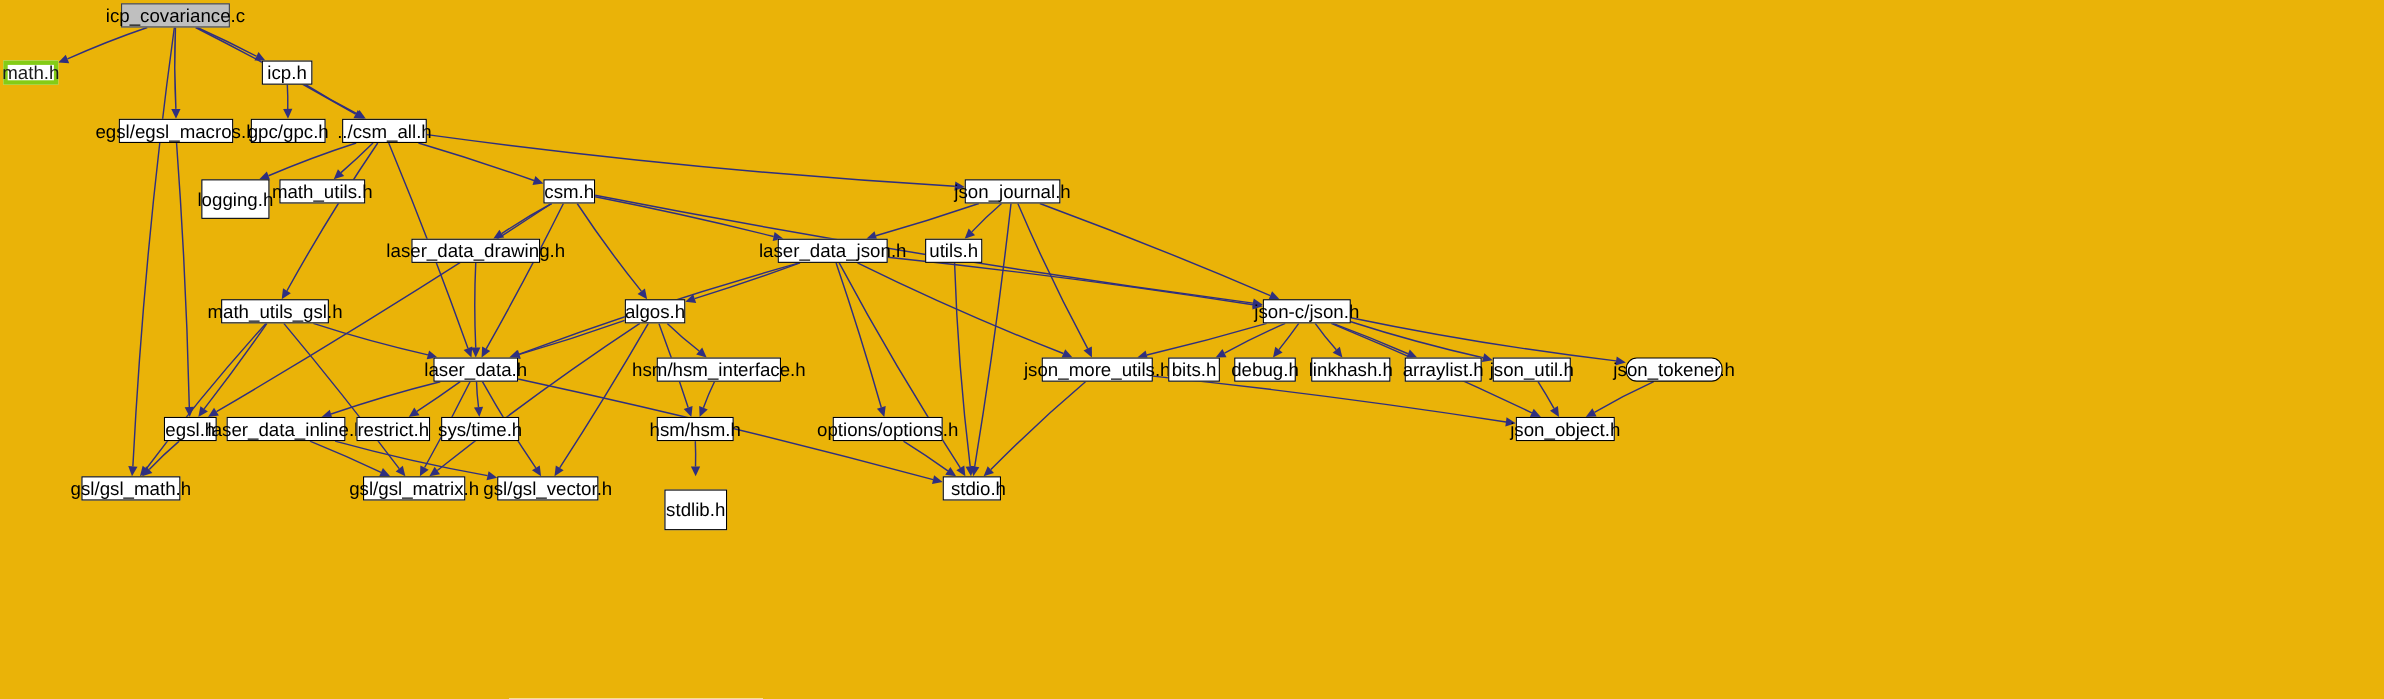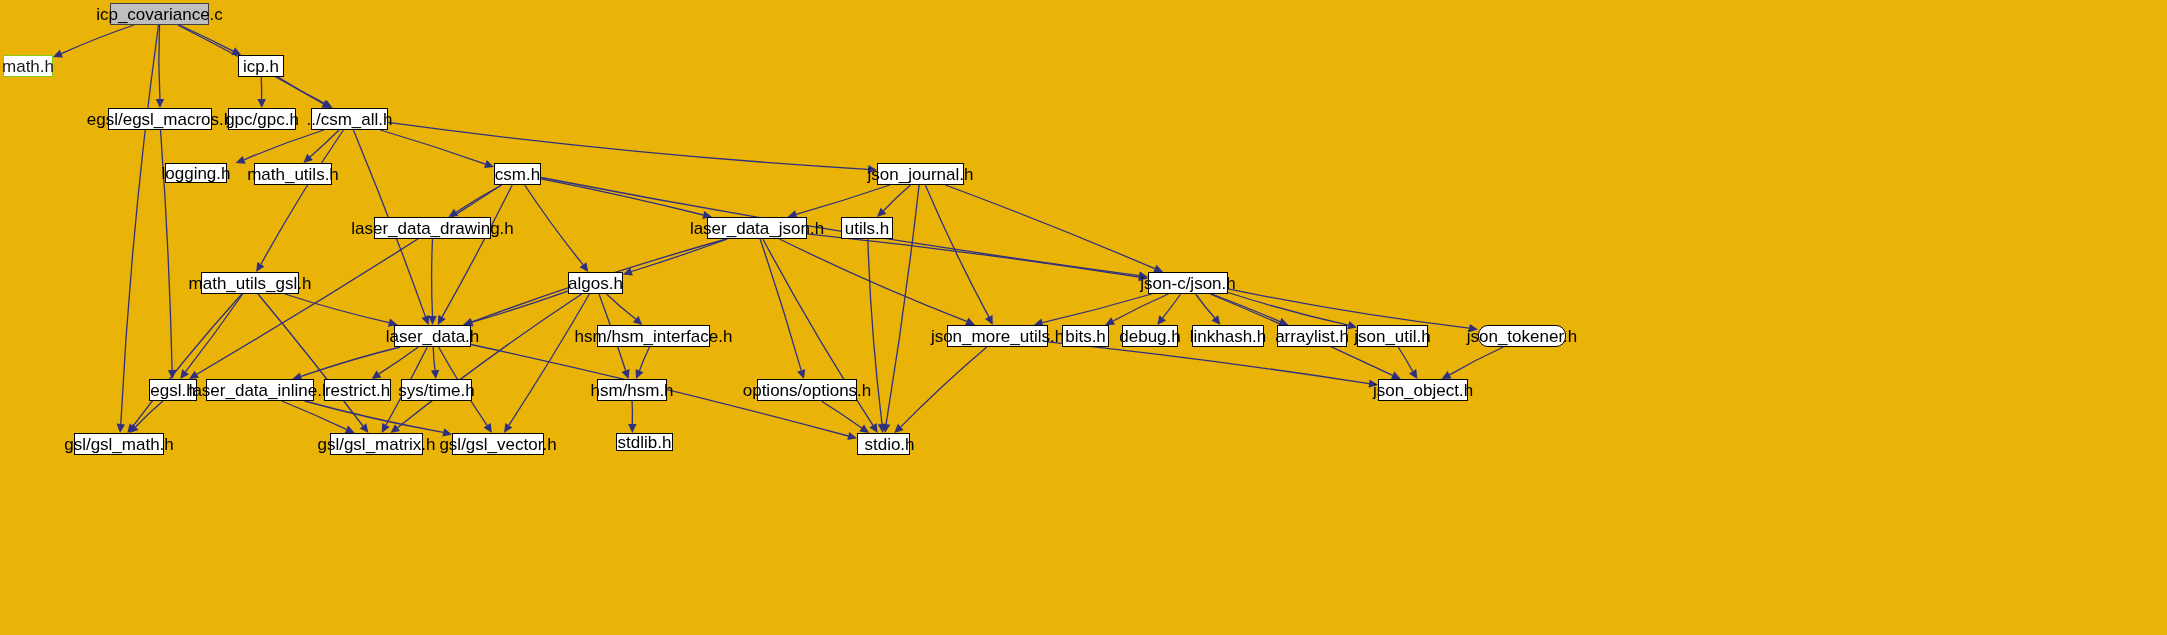--- a/index.html
+++ b/index.html
@@ -44,21 +44,21 @@
     line-height: 1;
     white-space: nowrap;
     letter-spacing: 0px;
   }
   .node.root {
     background: #bfbfbf;
     border: 1px solid #404040;
   }
   .node.external {
     background: #ffffff;
-    border: 1px solid #84cc16;
+    border: 4px solid #84cc16;
     color: #1a1a1a;
   }
   .node-label {
     display: block;
     padding: 0 6px;
   }
 </style>
 </head>
 <body>
 
@@ -209,21 +209,21 @@
       </div>
       <div class="node" style="left: 108px; top: 108px; width: 104px; height: 22px;">
         <span class="node-label">egsl/egsl_macros.h</span>
       </div>
       <div class="node" style="left: 228px; top: 108px; width: 68px; height: 22px;">
         <span class="node-label">gpc/gpc.h</span>
       </div>
       <div class="node" style="left: 311px; top: 108px; width: 77px; height: 22px;">
         <span class="node-label">../csm_all.h</span>
       </div>
-      <div class="node" style="left: 165px; top: 163px; width: 62px; height: 20px; text-align: center;">
+      <div class="node" style="left: 183px; top: 163px; width: 62px; height: 36px; text-align: center;">
         <span class="node-label">logging.h</span>
       </div>
       <div class="node" style="left: 254px; top: 163px; width: 78px; height: 22px;">
         <span class="node-label">math_utils.h</span>
       </div>
       <div class="node" style="left: 494px; top: 163px; width: 47px; height: 22px;">
         <span class="node-label">csm.h</span>
       </div>
       <div class="node" style="left: 877px; top: 163px; width: 87px; height: 22px;">
         <span class="node-label">json_journal.h</span>
@@ -296,20 +296,20 @@
       </div>
       <div class="node" style="left: 74px; top: 433px; width: 90px; height: 22px;">
         <span class="node-label">gsl/gsl_math.h</span>
       </div>
       <div class="node" style="left: 330px; top: 433px; width: 93px; height: 22px;">
         <span class="node-label">gsl/gsl_matrix.h</span>
       </div>
       <div class="node" style="left: 452px; top: 433px; width: 92px; height: 22px;">
         <span class="node-label">gsl/gsl_vector.h</span>
       </div>
-      <div class="node" style="left: 604px; top: 433px; width: 57px; height: 18px; margin-left: 12px;">
+      <div class="node" style="left: 604px; top: 445px; width: 57px; height: 37px;">
         <span class="node-label">stdlib.h</span>
       </div>
       <div class="node" style="left: 857px; top: 433px; width: 53px; height: 22px; padding-left: 12px;">
         <span class="node-label">stdio.h</span>
       </div>
     </div>
 </div>
 
 </body></html>

